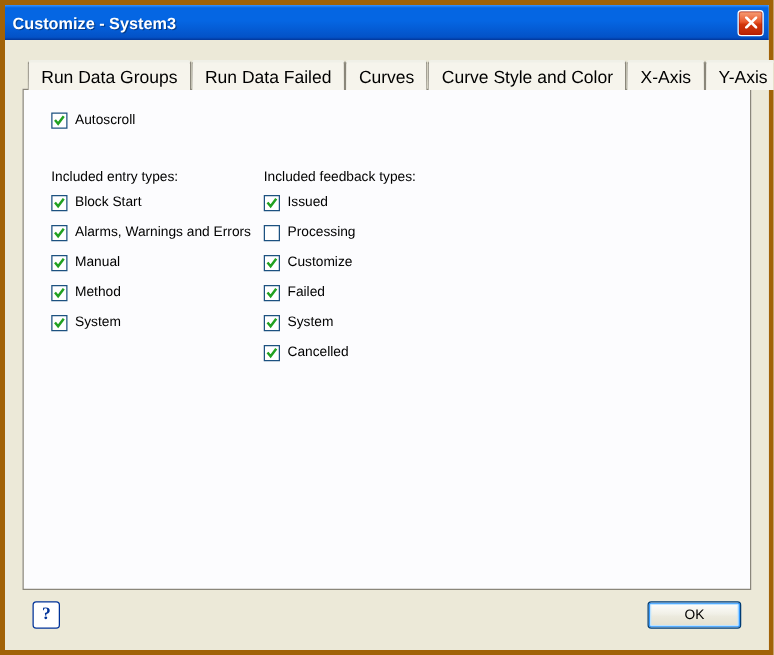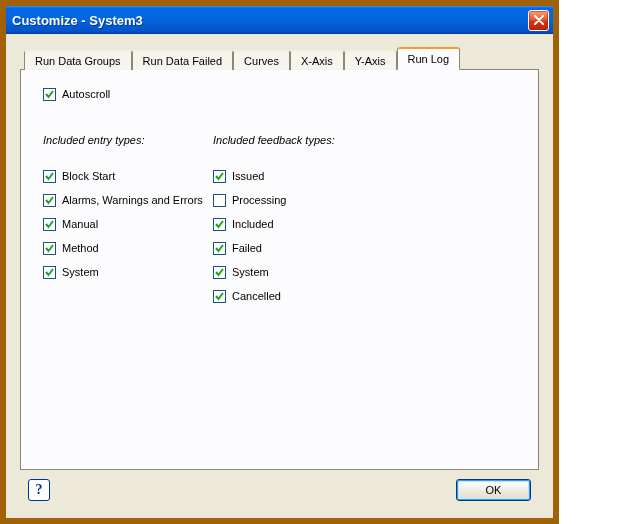--- a/index.html
+++ b/index.html
@@ -3,23 +3,23 @@
 <meta charset="utf-8">
 <style>
   * { box-sizing: border-box; }
   html, body {
     margin: 0; padding: 0;
     font-family: Tahoma, sans-serif;
     font-size: 11px;
     background: #fff;
   }
   .window {
-    width: 559px; height: 524px;
+    width: 619px; height: 524px;
     background: #ece9d8;
-    border: 6px solid #a16207;
+    border: 4px solid #a16207;
     display: flex; flex-direction: column;
     position: relative;
   }
   .titlebar {
     height: 28px;
     background: linear-gradient(to bottom, #3a95ff 0%, #0a59d8 8%, #0a59d8 45%, #0a59d8 55%, #0953d0 92%, #053a9a 100%);
     background: linear-gradient(to bottom, #2a80ea 0%, #0a4fd0 6%, #1668e6 50%, #0a4fd0 94%, #053a9a 100%);
     background: linear-gradient(to bottom, #4aa2ff 0%, #0a59d8 10%, #1668e6 50%, #0a4fd0 90%, #053a9a 100%);
     background: linear-gradient(to bottom,#3a93ff 0,#0566e3 8%,#0566e3 45%,#0352c7 92%,#02369a 100%);
     display: flex; align-items: center;
@@ -53,21 +53,21 @@
     align-items: flex-end;
     position: relative;
     z-index: 2;
     padding-left: 4px;
   }
   .tab {
     border: 1px solid #8a867a;
     border-bottom: none;
     background: #f6f4ec;
     padding: 3px 10px 3px 10px;
-    font-size: 11px;
+    font-size: 14px;
     border-top-left-radius: 3px;
     border-top-right-radius: 3px;
     margin-right: 0px;
     color: #000;
     position: relative;
     top: 1px;
     white-space: nowrap;
   }
   .tab.active {
     background: #fcfcfe;
@@ -101,22 +101,21 @@
     display: inline-flex;
     align-items: center; justify-content: center;
     margin-right: 6px;
   }
   .cb svg { display:block; }
   .cb .tick { visibility: hidden; }
   .cb.checked .tick { visibility: visible; }
   .section { margin-top: 26px; display:flex; }
   .col { flex: 0 0 170px; }
   .col-header {
-    margin-bottom: 24px;
-    font-style: italic;
+    margin-bottom: 8px;
   }
   .buttonbar {
     height: 40px;
     display: flex;
     align-items: center;
     padding: 0 8px;
   }
   .help-btn {
     width: 22px; height: 22px;
     border: 1px solid #003399;
@@ -160,20 +159,21 @@
       </svg>
     </div>
   </div>
 
   <div class="client">
 
     <div class="tabstrip">
       <div class="tab">Run Data Groups</div>
       <div class="tab">Run Data Failed</div>
       <div class="tab">Curves</div>
+      <div class="tab">Curve Style and Color</div>
       <div class="tab">X-Axis</div>
       <div class="tab">Y-Axis</div>
       <div class="tab active">Run Log</div>
     </div>
 
     <div class="tabpanel">
 
       <div class="checkbox-row">
         <span class="cb checked">
           <svg class="tick" width="11" height="11" viewBox="0 0 11 11">
@@ -247,21 +247,21 @@
                 </svg>
               </span>
             <span>Processing</span>
           </div>
           <div class="checkbox-row">
             <span class="cb checked">
                 <svg class="tick" width="11" height="11" viewBox="0 0 11 11">
                   <path d="M2 5 L4.5 8 L9 2" stroke="#21a121" stroke-width="2" fill="none"></path>
                 </svg>
               </span>
-            <span>Included</span>
+            <span>Customize</span>
           </div>
           <div class="checkbox-row">
             <span class="cb checked">
                 <svg class="tick" width="11" height="11" viewBox="0 0 11 11">
                   <path d="M2 5 L4.5 8 L9 2" stroke="#21a121" stroke-width="2" fill="none"></path>
                 </svg>
               </span>
             <span>Failed</span>
           </div>
           <div class="checkbox-row">

